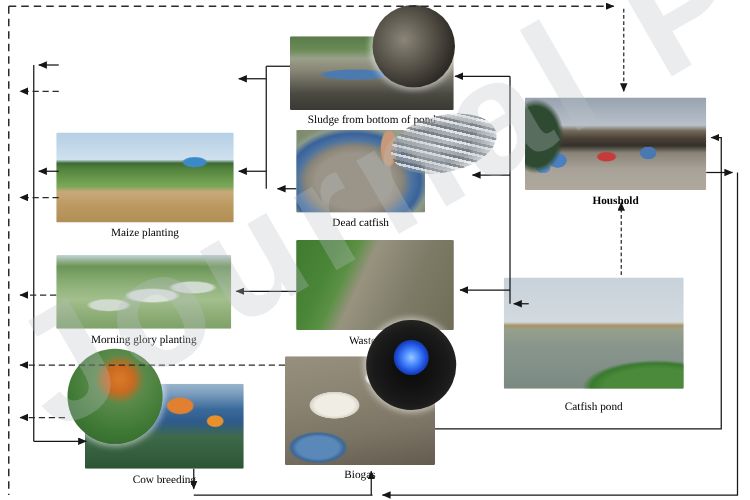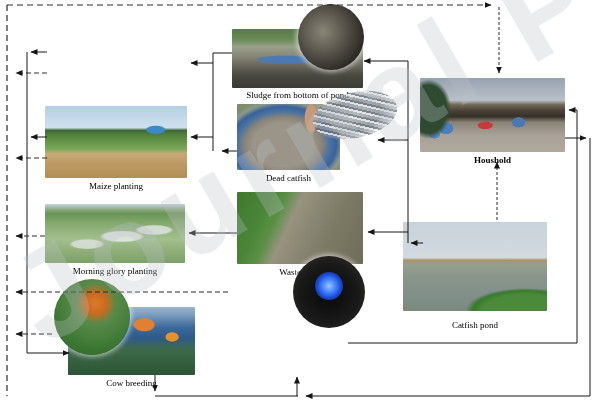--- a/index.html
+++ b/index.html
@@ -107,20 +107,24 @@
   <figure class="node" style="left:237px;top:104px;width:103px;height:66px;">
     <div class="photo ph-dead"></div>
     <figcaption style="top:69px;">Dead catfish</figcaption>
   </figure>
 
   <figure class="node" style="left:237px;top:192px;width:126px;height:72px;">
     <div class="photo ph-waste"></div>
     <figcaption style="top:75px;">Wastewater</figcaption>
   </figure>
 
+  <figure class="node" style="left:228px;top:285px;width:120px;height:87px;">
+    <div class="photo ph-biogas"></div>
+    <figcaption style="top:89px;">Biogas</figcaption>
+  </figure>
 
   <figure class="node" style="left:420px;top:78px;width:145px;height:74px;font-weight:bold;">
     <div class="photo ph-house"></div>
     <figcaption style="top:77px;">Houshold</figcaption>
   </figure>
 
   <figure class="node" style="left:403px;top:222px;width:144px;height:89px;">
     <div class="photo ph-pond"></div>
     <figcaption style="top:98px;">Catfish pond</figcaption>
   </figure>

